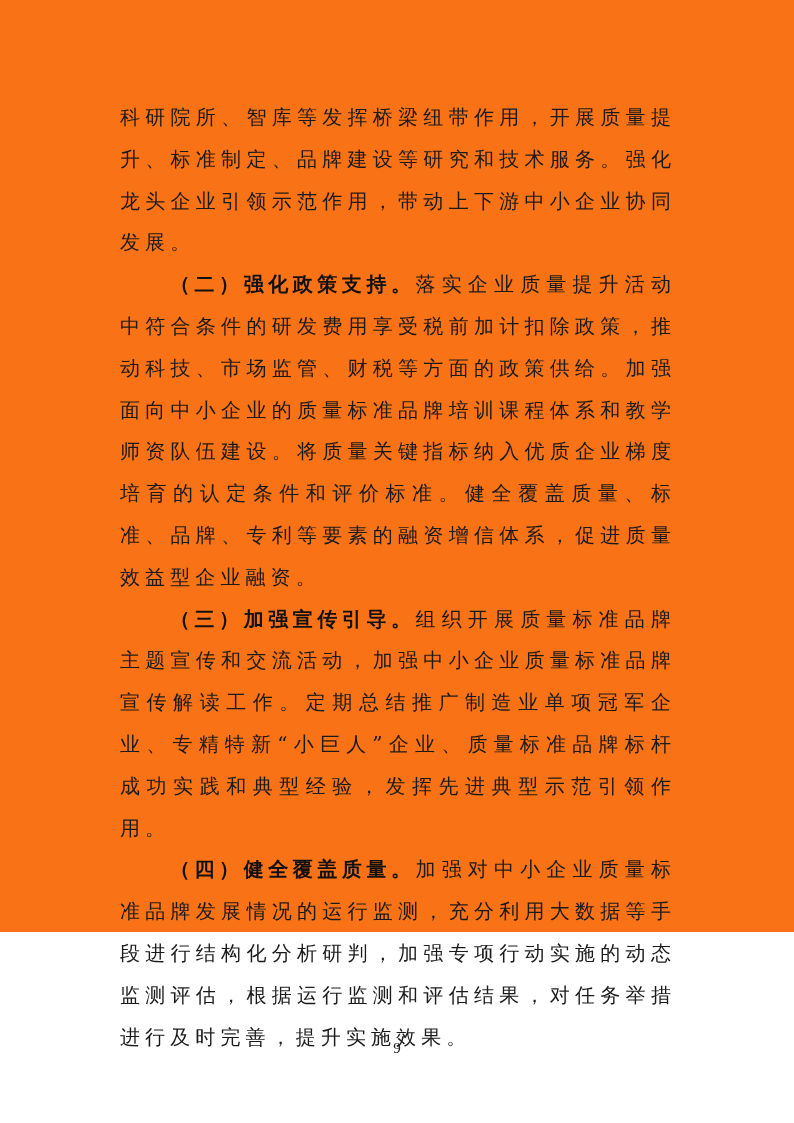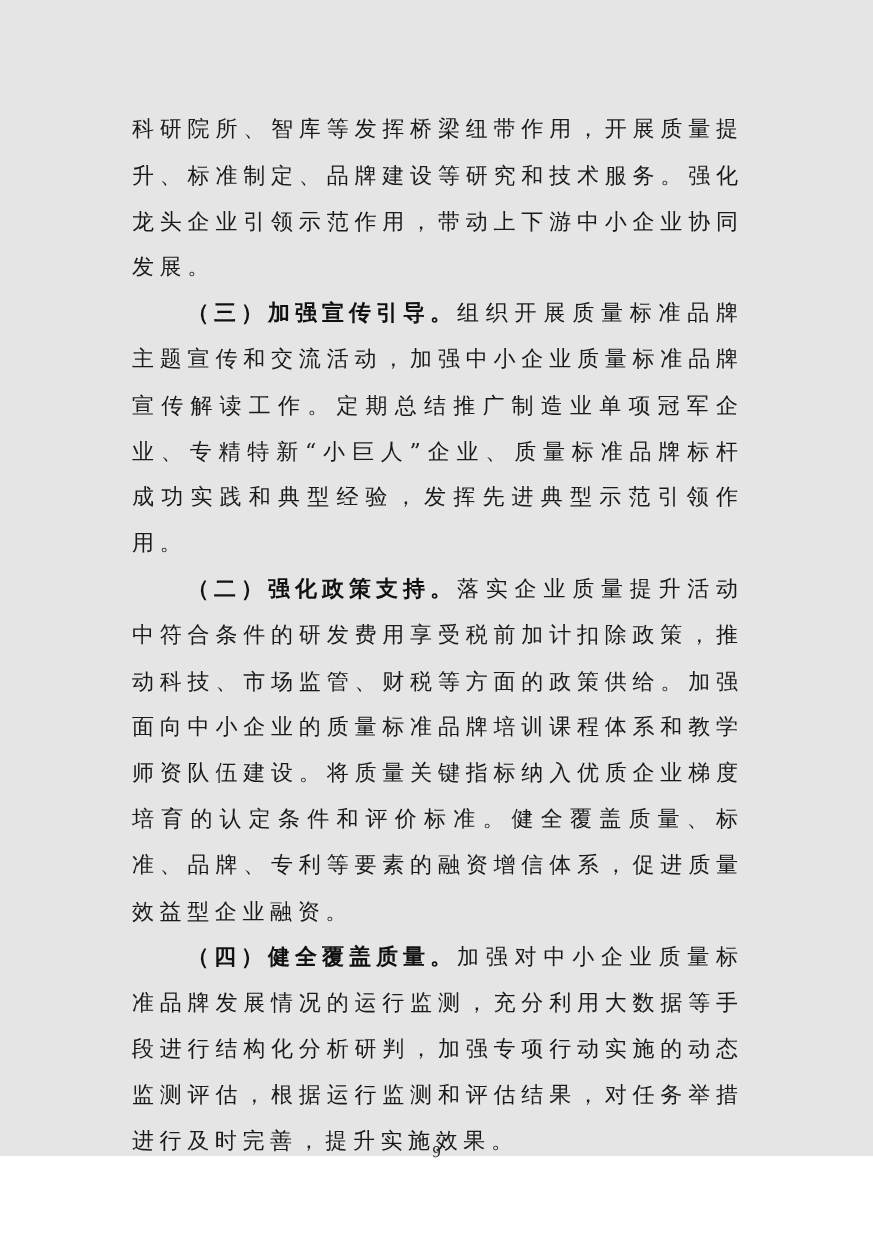--- a/index.html
+++ b/index.html
@@ -1,17 +1,17 @@
 <!DOCTYPE html>
 <html><head>
   <meta charset="utf-8">
   <style>
     html, body { margin: 0; padding: 0; background: #ffffff; }
     body { width: 794px; height: 1123px; position: relative; overflow: hidden; }
-    .page { position: absolute; left: 0; top: 0; width: 794px; height: 1051px; background: #e5e5e5; }
+    .page { position: absolute; left: 0; top: 0; width: 794px; height: 932px; background: #f97316; }
     .body-text {
       position: absolute;
       left: 120px;
       top: 97px;
       width: 556px;
       font-family: "DejaVu Serif", "Liberation Serif", serif;
       font-size: 20px;
       line-height: 41.8px;
       color: #1a1a1a;
       letter-spacing: 5.1px;
@@ -38,24 +38,24 @@
   </style>
 </head>
 <body>
 
 <div class="page">
   <div class="body-text">
     <p class="para">
       <span>科研院所、智库等发挥桥梁纽带作用，开展质量提升、标准制定、品牌建设等研究和技术服务。强化龙头企业引领示范作用，带动上下游中小企业协同发展。</span>
     </p>
     <p class="para indent">
-      <span class="heading">（三）加强宣传引导。</span><span>组织开展质量标准品牌主题宣传和交流活动，加强中小企业质量标准品牌宣传解读工作。定期总结推广制造业单项冠军企业、专精特新“小巨人”企业、质量标准品牌标杆成功实践和典型经验，发挥先进典型示范引领作用。</span>
+      <span class="heading">（二）强化政策支持。</span><span>落实企业质量提升活动中符合条件的研发费用享受税前加计扣除政策，推动科技、市场监管、财税等方面的政策供给。加强面向中小企业的质量标准品牌培训课程体系和教学师资队伍建设。将质量关键指标纳入优质企业梯度培育的认定条件和评价标准。健全覆盖质量、标准、品牌、专利等要素的融资增信体系，促进质量效益型企业融资。</span>
     </p>
     <p class="para indent">
-      <span class="heading">（二）强化政策支持。</span><span>落实企业质量提升活动中符合条件的研发费用享受税前加计扣除政策，推动科技、市场监管、财税等方面的政策供给。加强面向中小企业的质量标准品牌培训课程体系和教学师资队伍建设。将质量关键指标纳入优质企业梯度培育的认定条件和评价标准。健全覆盖质量、标准、品牌、专利等要素的融资增信体系，促进质量效益型企业融资。</span>
+      <span class="heading">（三）加强宣传引导。</span><span>组织开展质量标准品牌主题宣传和交流活动，加强中小企业质量标准品牌宣传解读工作。定期总结推广制造业单项冠军企业、专精特新“小巨人”企业、质量标准品牌标杆成功实践和典型经验，发挥先进典型示范引领作用。</span>
     </p>
     <p class="para indent">
       <span class="heading">（四）健全覆盖质量。</span><span>加强对中小企业质量标准品牌发展情况的运行监测，充分利用大数据等手段进行结构化分析研判，加强专项行动实施的动态监测评估，根据运行监测和评估结果，对任务举措进行及时完善，提升实施效果。</span>
     </p>
   </div>
 
   <div class="page-number">9</div>
 </div>
 
 </body></html>

